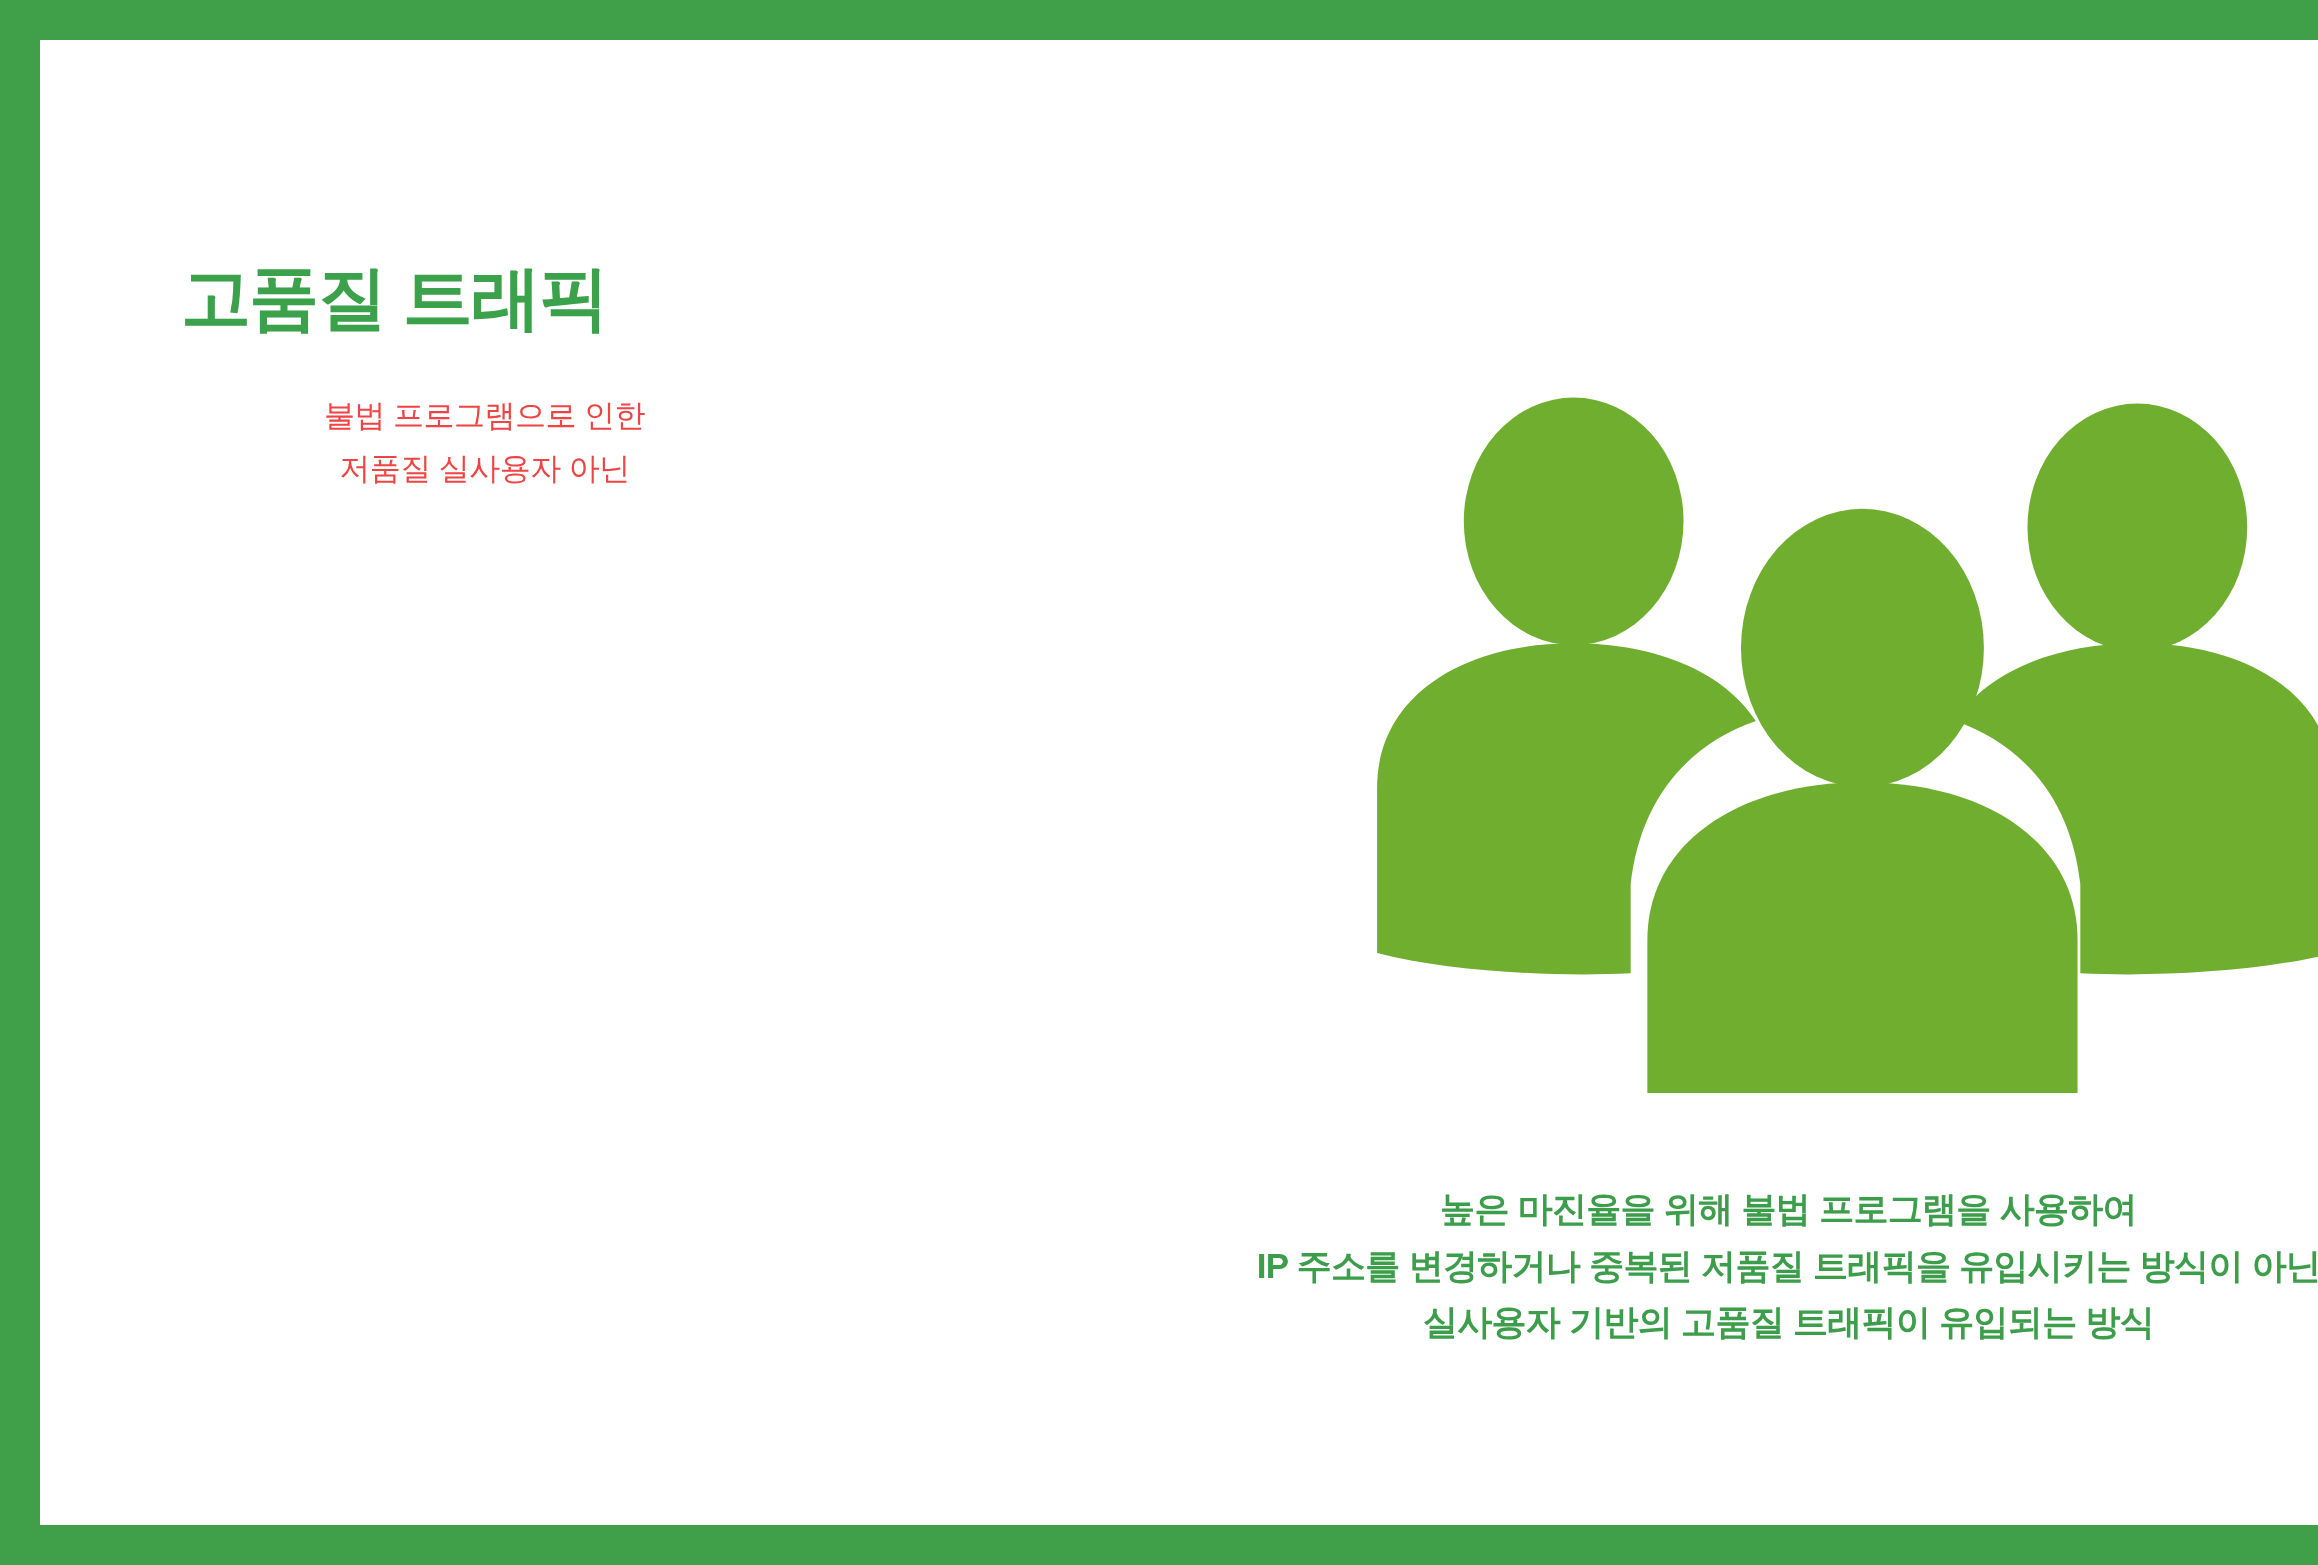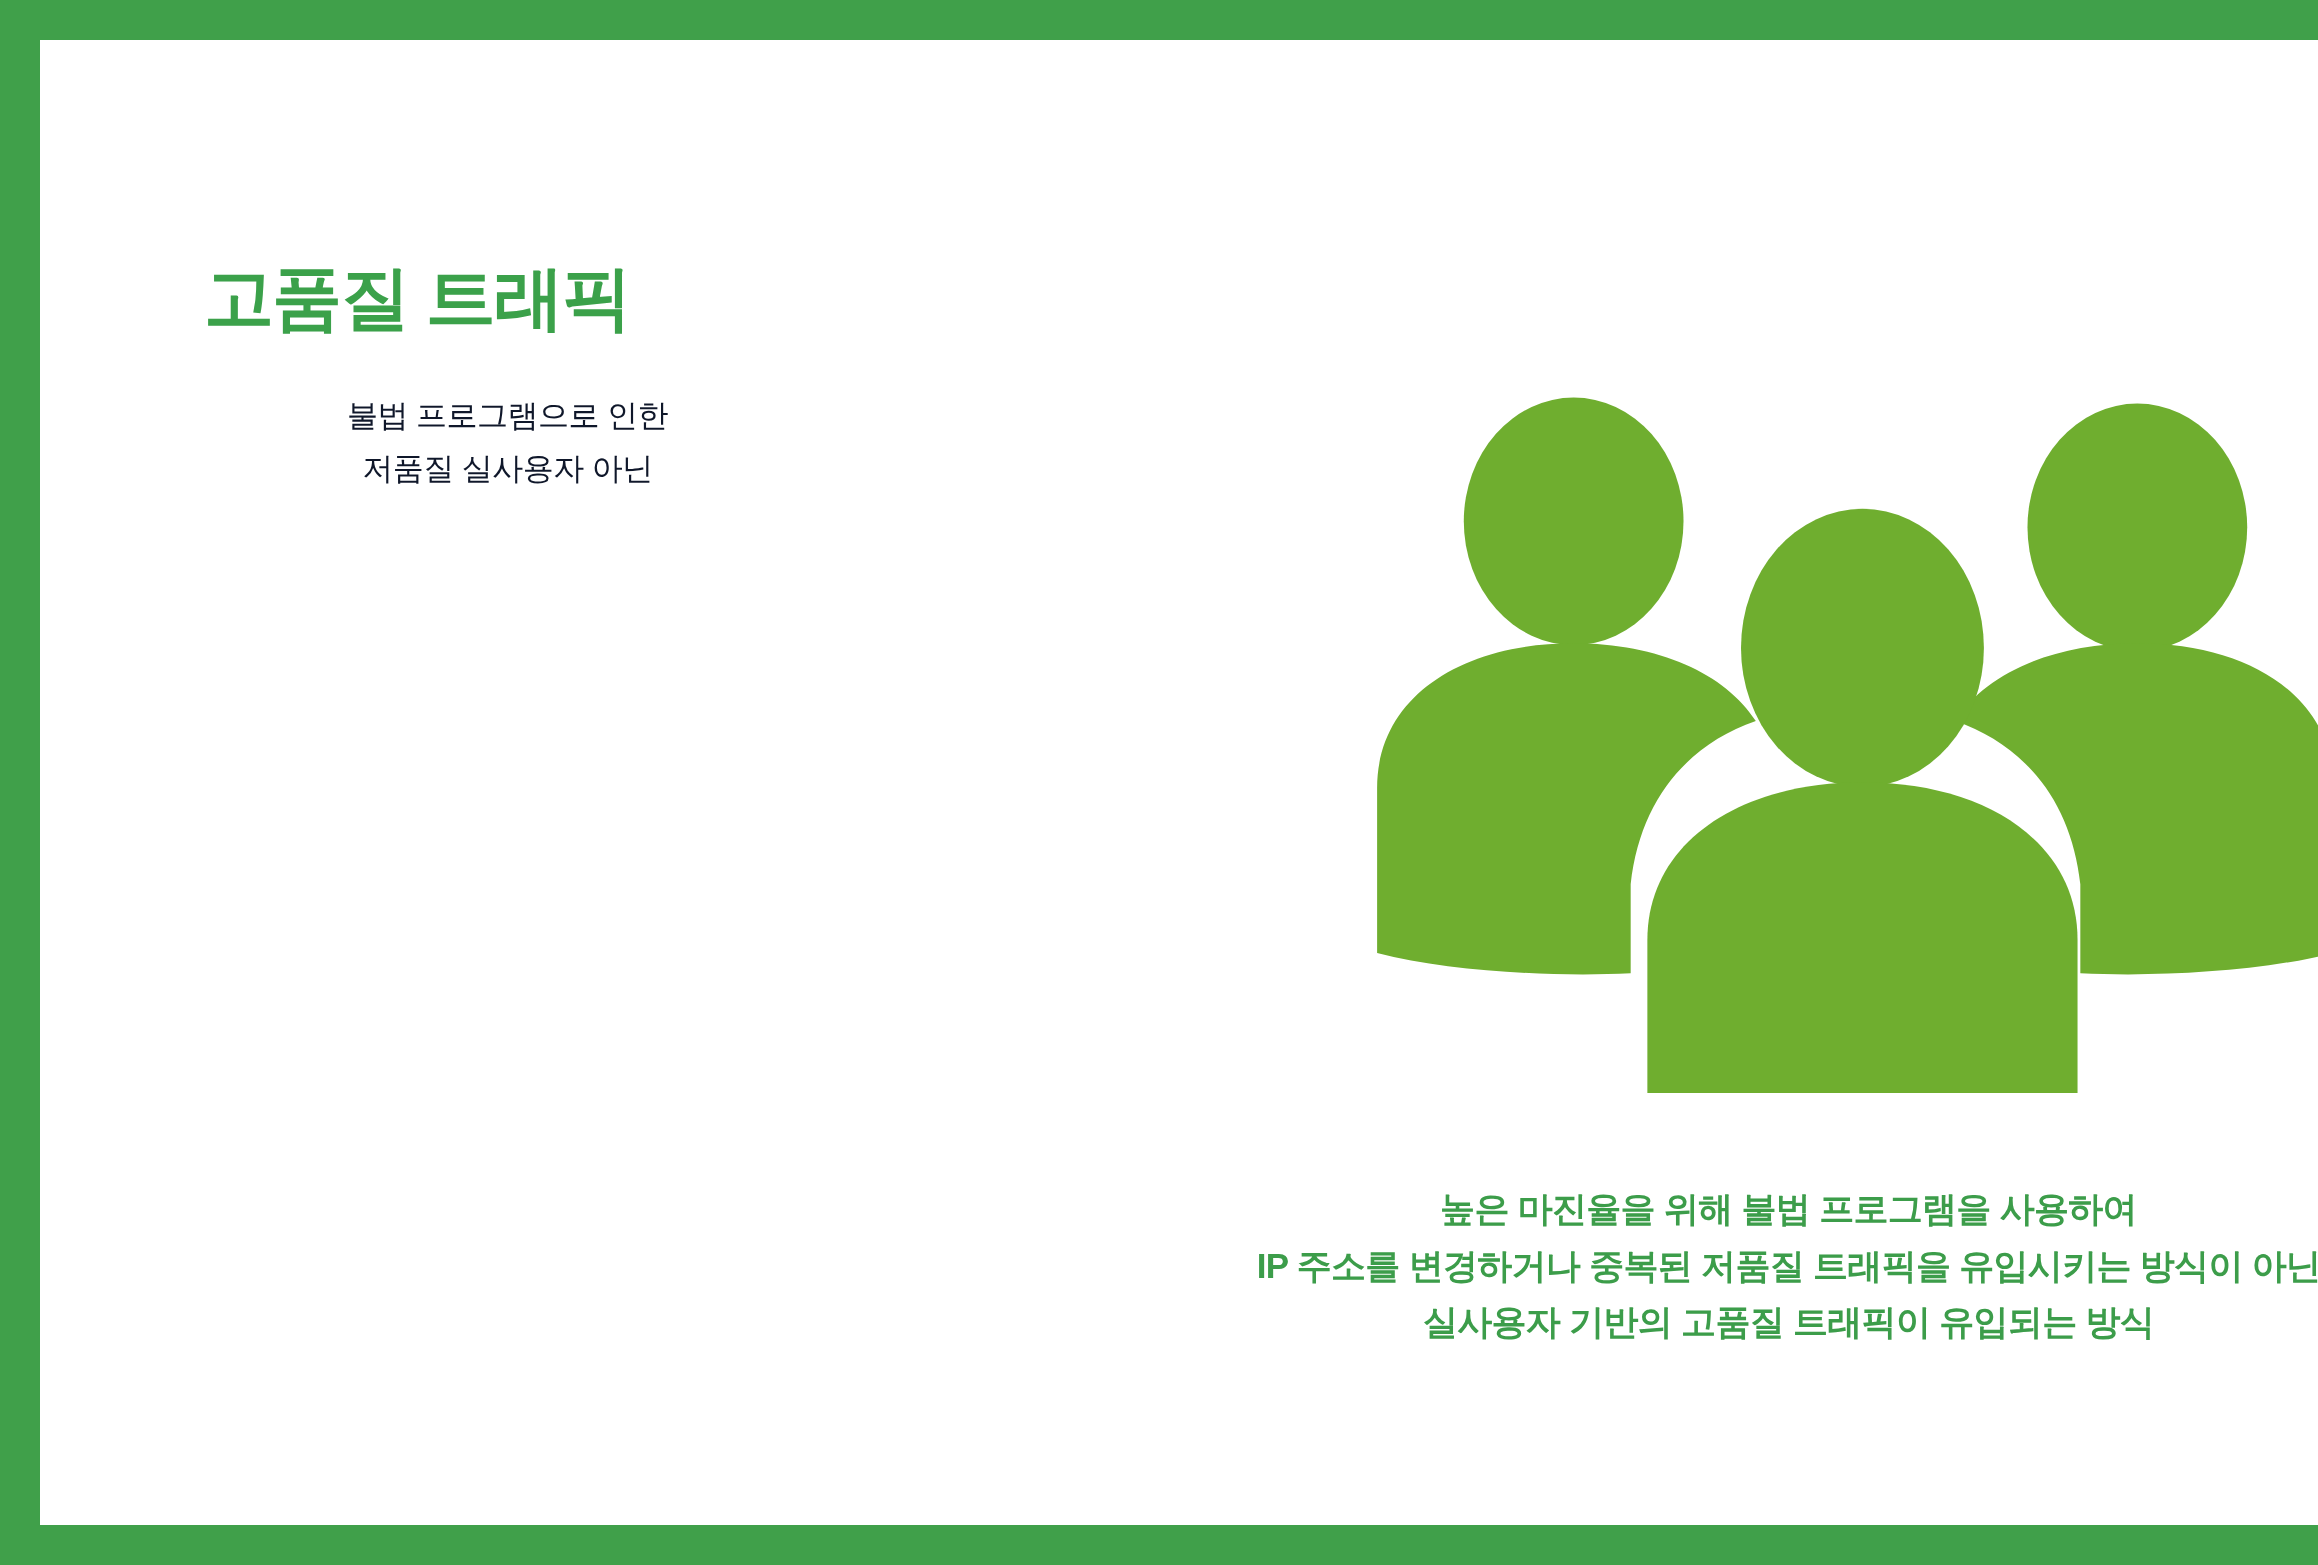--- a/index.html
+++ b/index.html
@@ -19,40 +19,40 @@
   #canvas{
     position:absolute;
     left:40px; top:40px;
     width:2703px; height:1485px;
     background:#ffffff;
   }
 
   
   #left-col{
     position:absolute;
-    left:164px; top:223px;
+    left:141px; top:223px;
     width:742px;
   }
   #page-title{
     font-size:70px;
     font-weight:bold;
     color:#3ba14a;
     letter-spacing:-1.9px;
     line-height:1.0;
     white-space:nowrap;
   }
   #subtitle{
     margin-top:56px;
     text-align:center;
     width:607px;
   }
   #subtitle .sline{
     font-size:31px;
     font-weight:500;
-    color:#0f172a;
+    color:#ef4444;
     line-height:1.72;
     letter-spacing:-0.5px;
     white-space:nowrap;
   }
 
   
   #people-icon{
     position:absolute;
     left:1294px; top:325px;
     width:1043px; height:728px;

